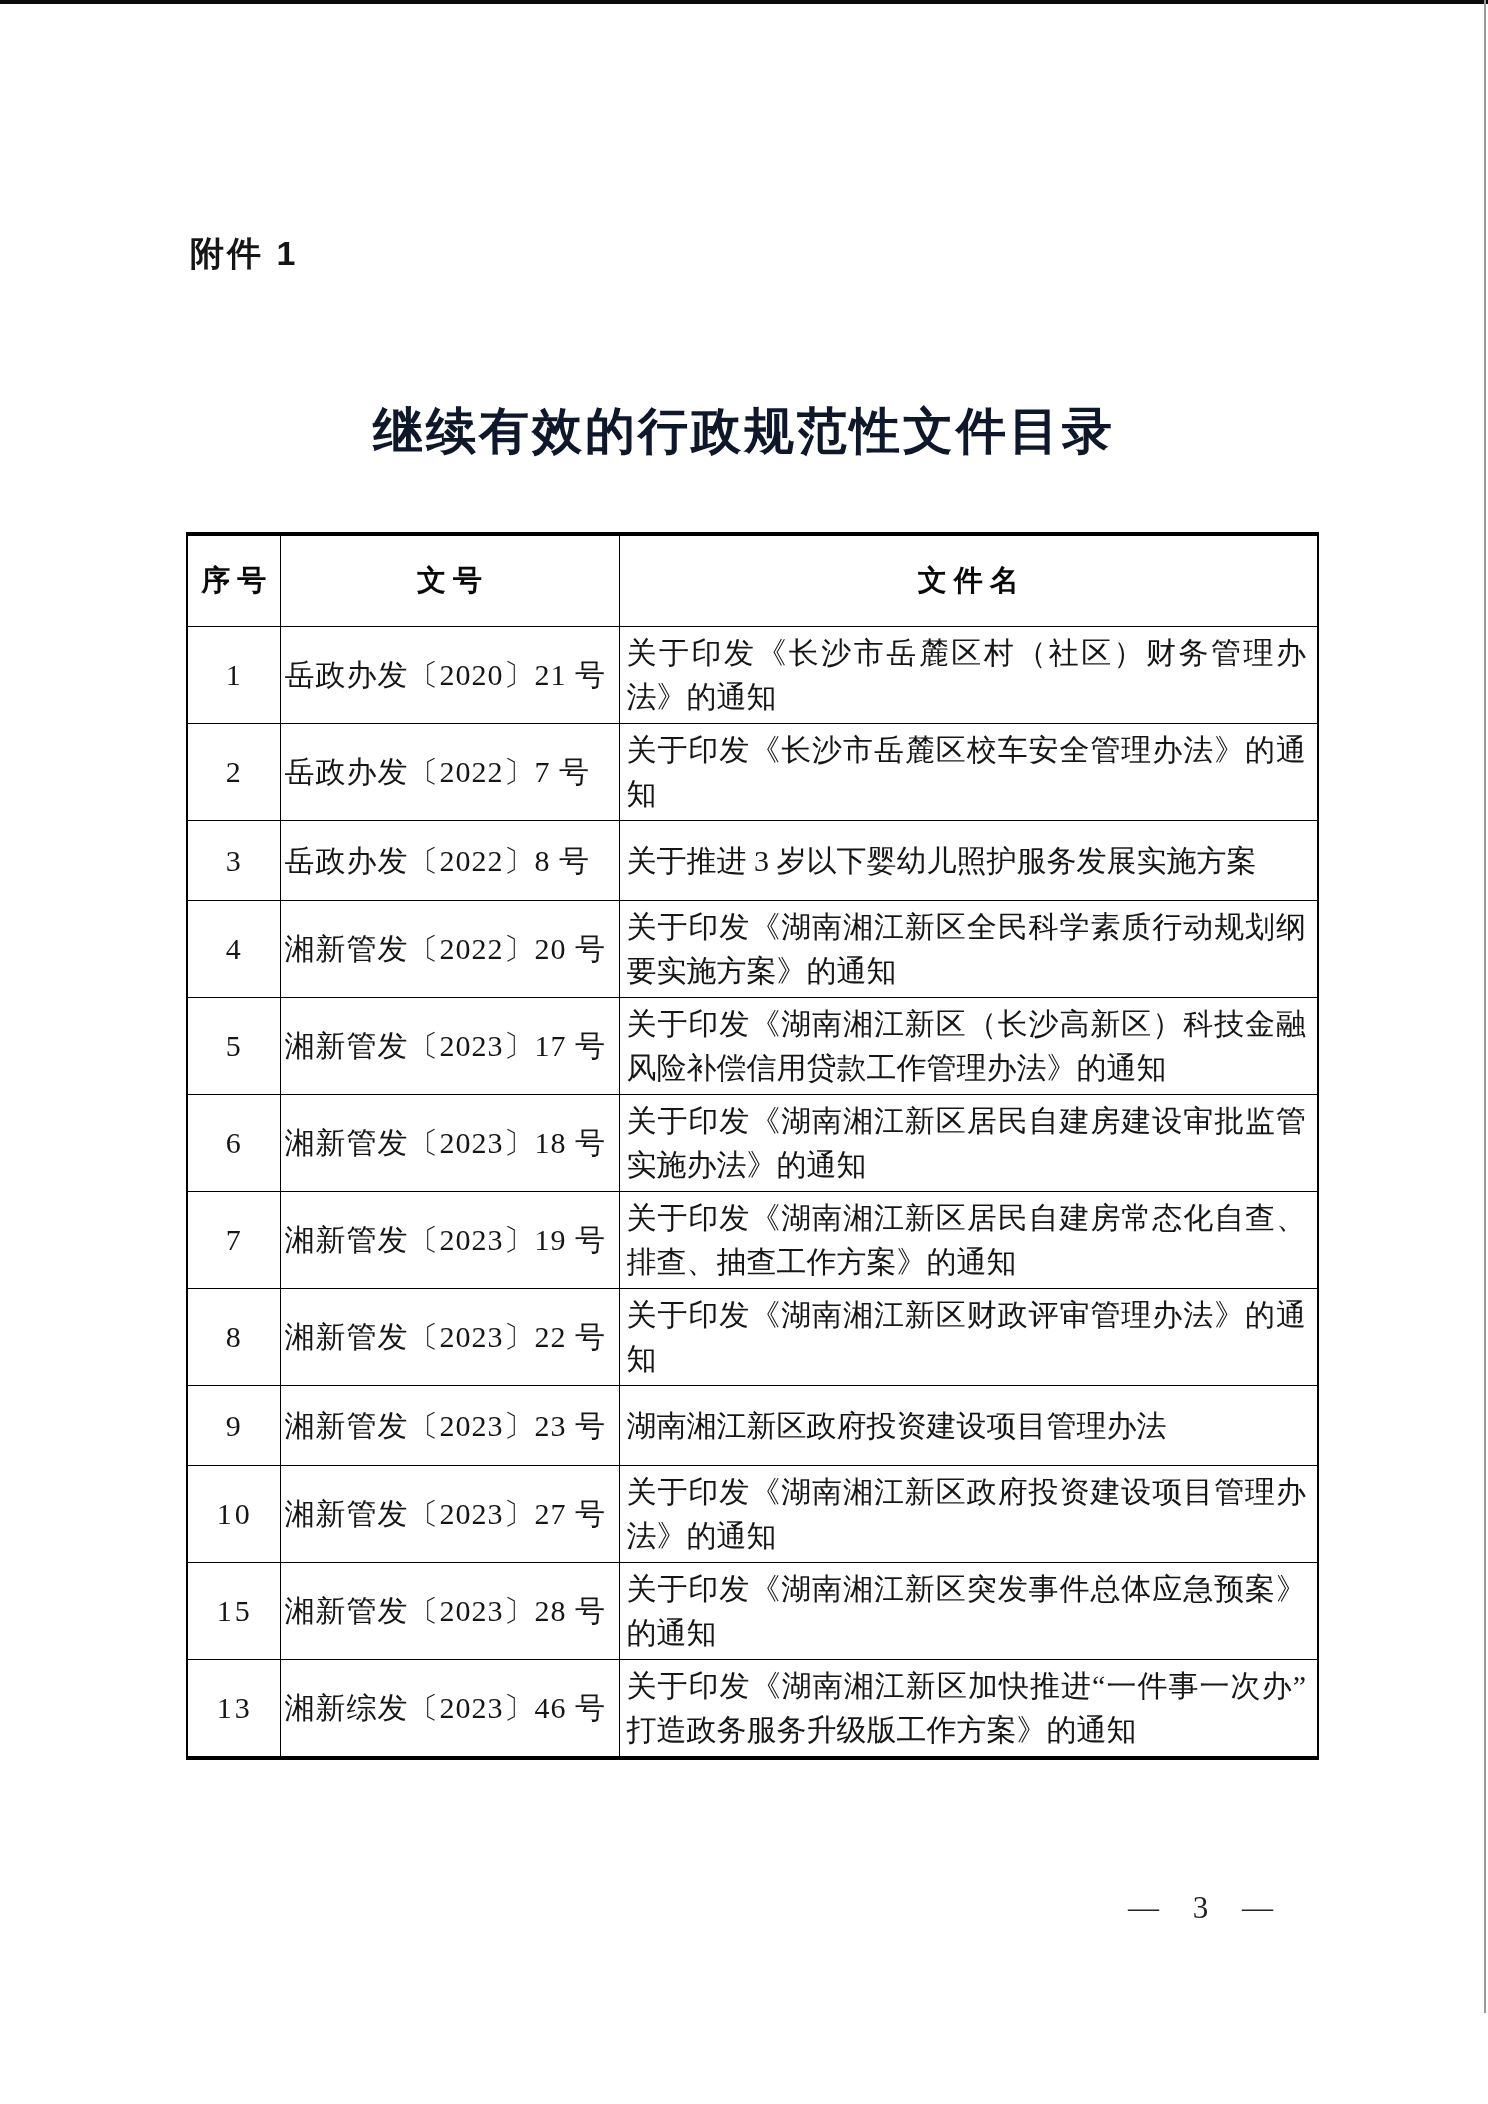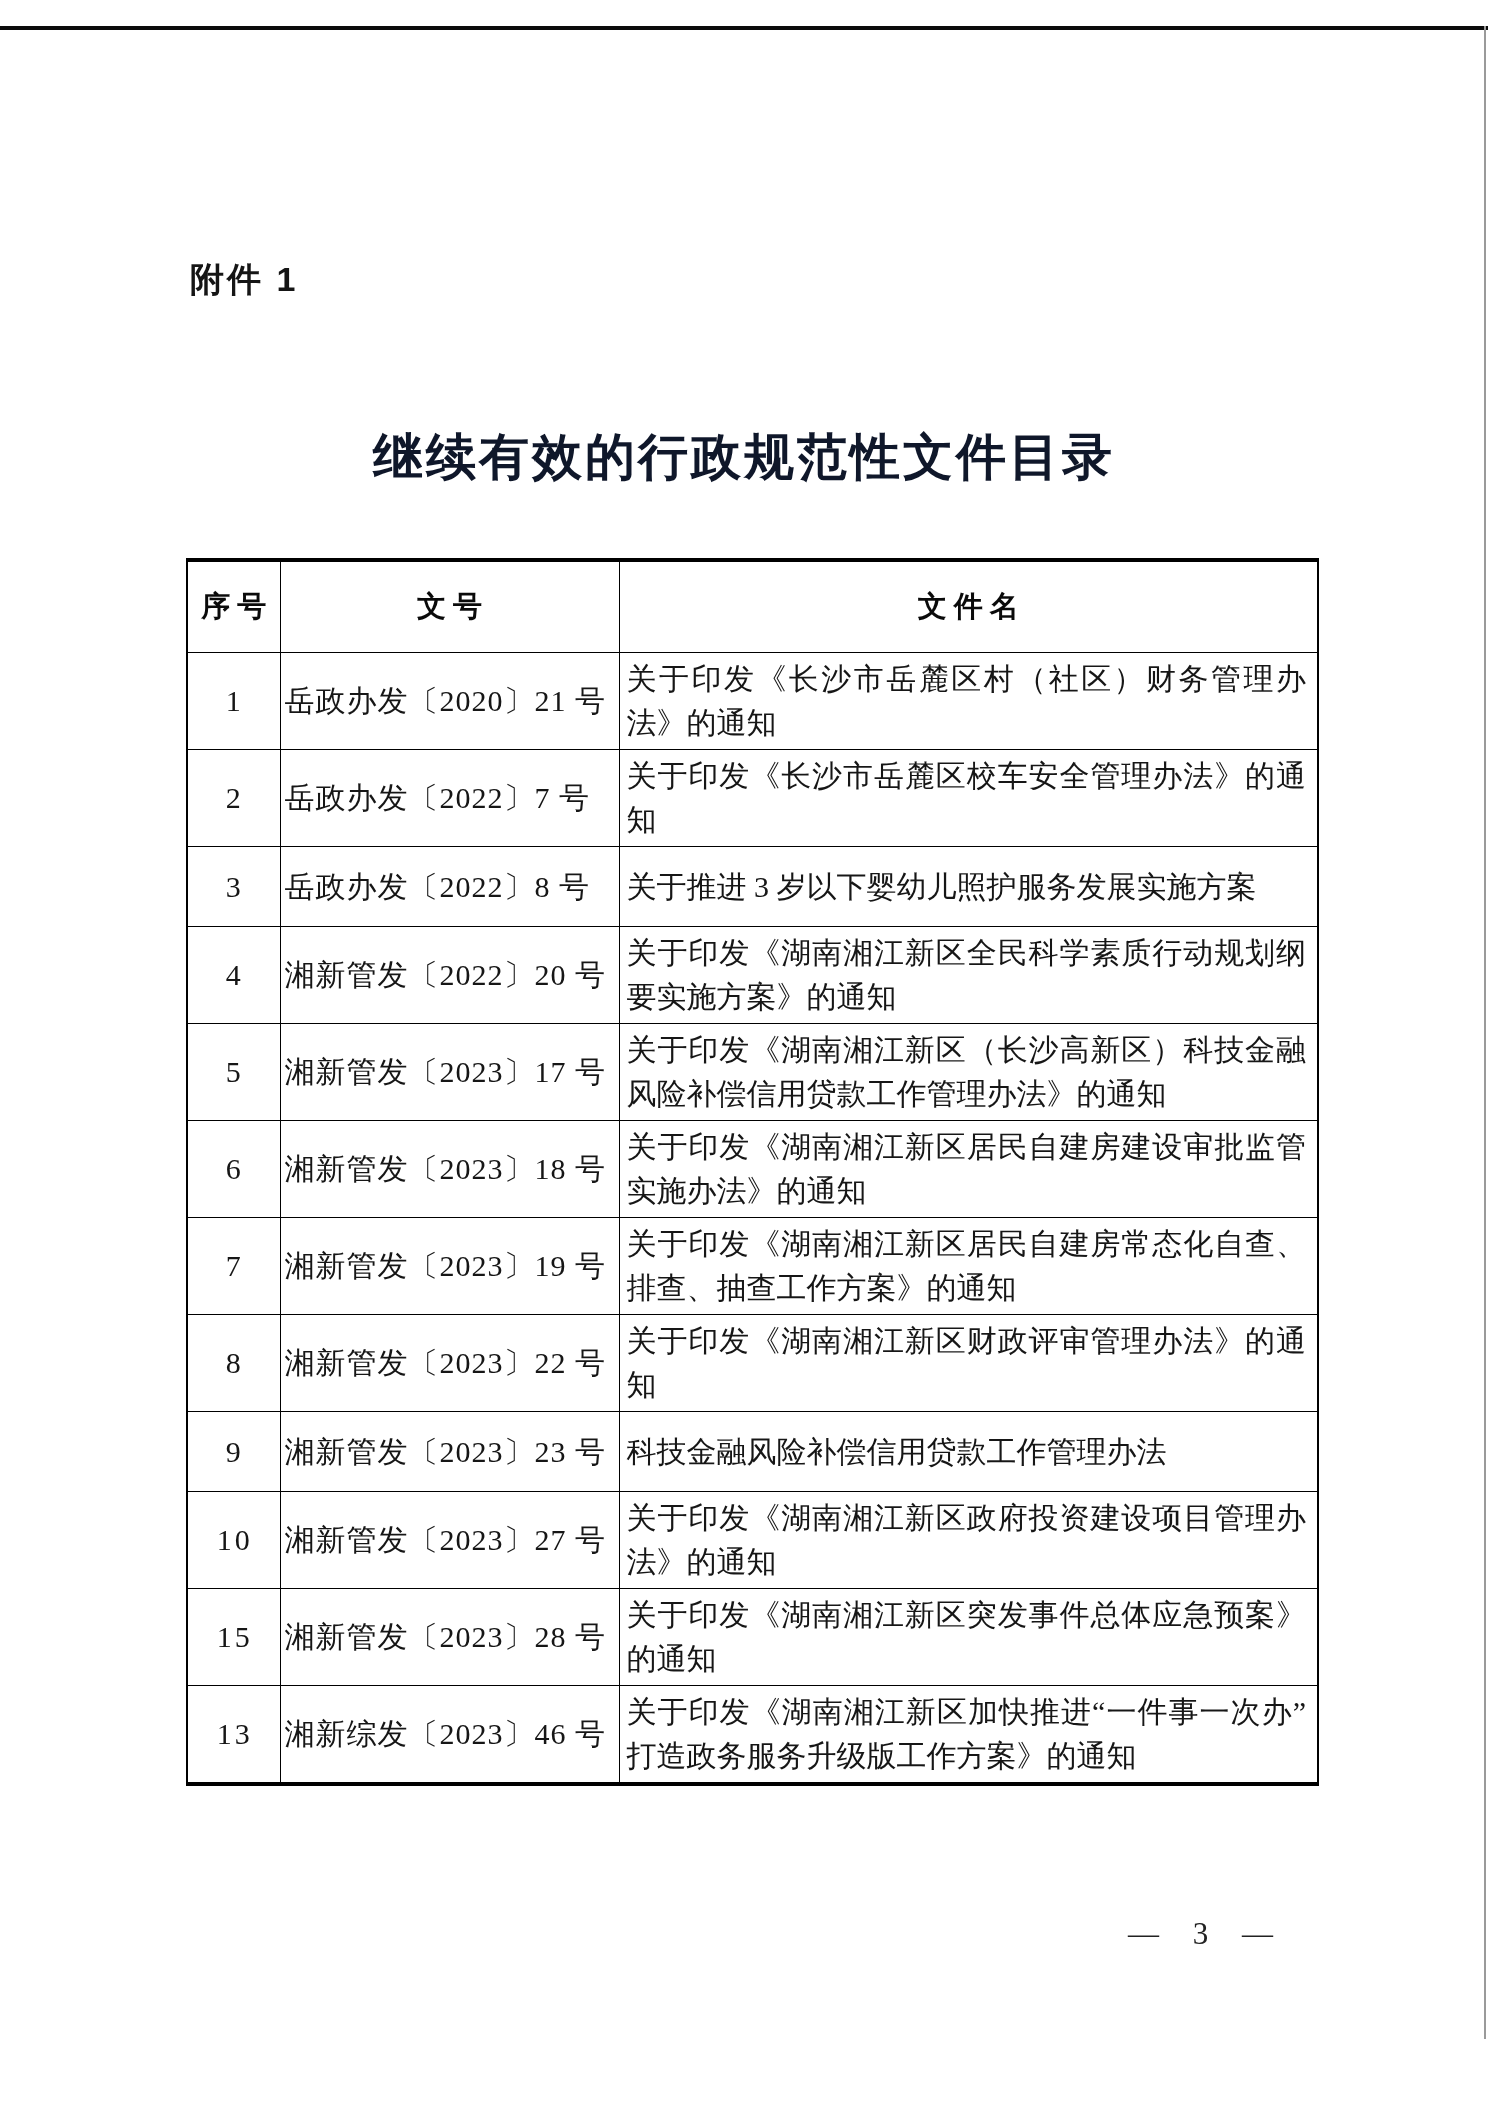--- a/index.html
+++ b/index.html
@@ -3,21 +3,20 @@
 <meta charset="utf-8">
 <style>
   html,body{margin:0;padding:0;background:#ffffff;}
   .page{
     position:relative;
     width:1488px;height:2013px;
     background:#ffffff;
     overflow:hidden;
     font-family:"Liberation Serif", serif;
     color:#111111;
-    margin-top:26px;
   }
   .edge-top{
     position:absolute;left:0;top:0;width:1488px;height:4px;background:#0b0b0b;
   }
   .edge-right{
     position:absolute;top:0;right:2px;width:2px;height:2104px;background:#9a9a9a;
   }
   .attachment-label{
     position:absolute;left:190px;top:231px;
     font-family:"Liberation Sans", sans-serif;
@@ -135,21 +134,21 @@
       <td class="col-doctitle">关于印发《湖南湘江新区居民自建房常态化自查、排查、抽查工作方案》的通知</td>
     </tr>
         <tr>
       <td class="col-index">8</td>
       <td class="col-docno">湘新管发〔2023〕22 号</td>
       <td class="col-doctitle">关于印发《湖南湘江新区财政评审管理办法》的通知</td>
     </tr>
         <tr>
       <td class="col-index">9</td>
       <td class="col-docno">湘新管发〔2023〕23 号</td>
-      <td class="col-doctitle">科技金融风险补偿信用贷款工作管理办法</td>
+      <td class="col-doctitle">湖南湘江新区政府投资建设项目管理办法</td>
     </tr>
         <tr>
       <td class="col-index">10</td>
       <td class="col-docno">湘新管发〔2023〕27 号</td>
       <td class="col-doctitle">关于印发《湖南湘江新区政府投资建设项目管理办法》的通知</td>
     </tr>
         <tr>
       <td class="col-index">15</td>
       <td class="col-docno">湘新管发〔2023〕28 号</td>
       <td class="col-doctitle">关于印发《湖南湘江新区突发事件总体应急预案》的通知</td>

